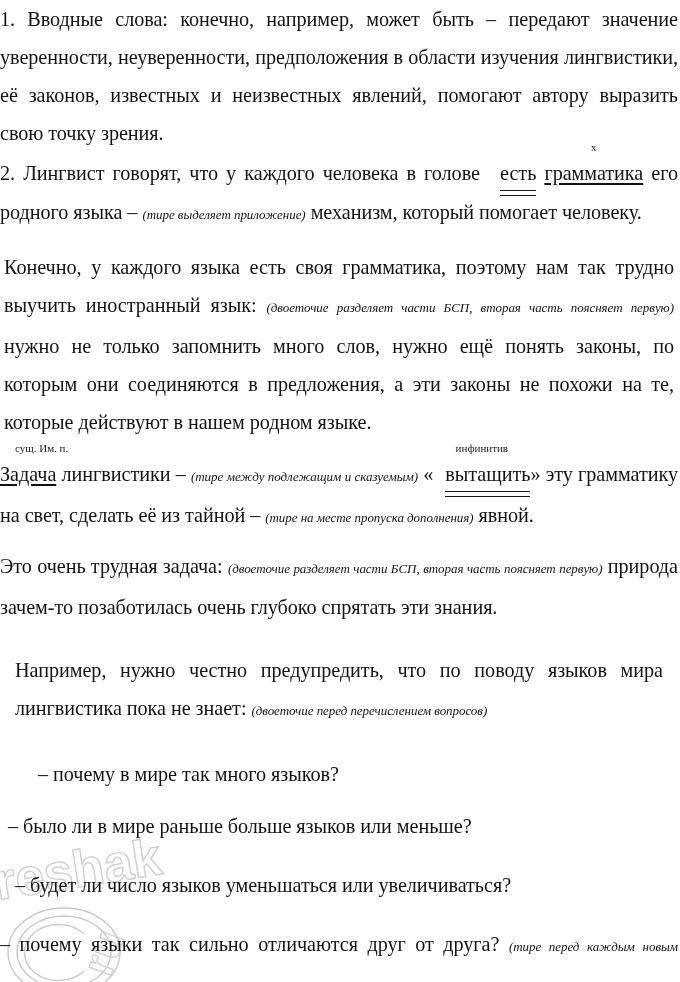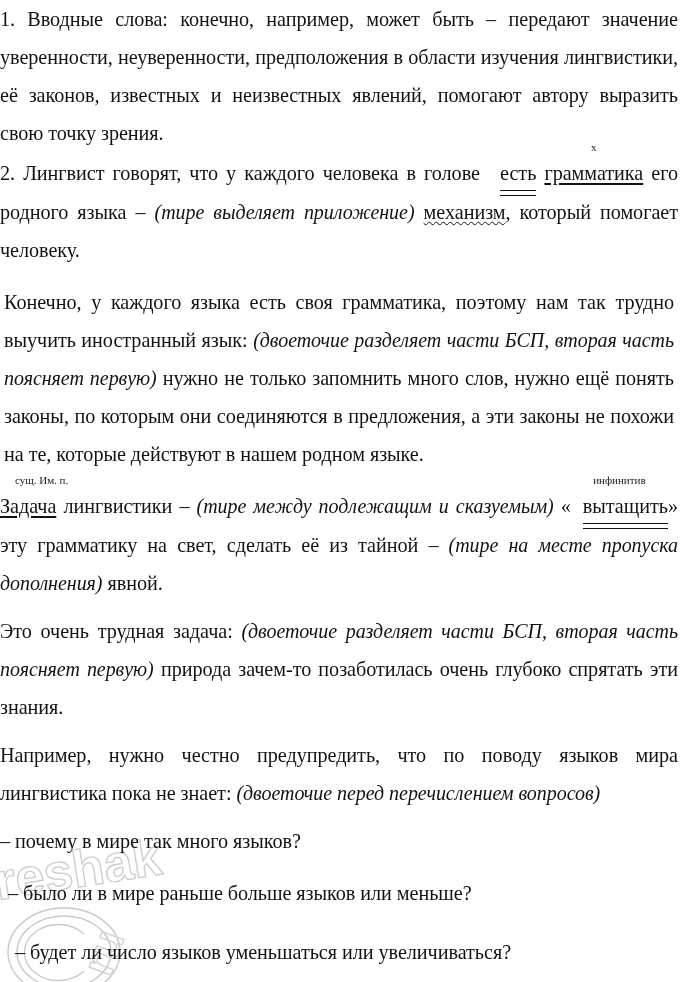--- a/index.html
+++ b/index.html
@@ -55,21 +55,21 @@
   .block::after {
     content: "";
     display: inline-block;
     width: 100%;
   }
   .block.qline::after { display: none; }
   .block.last-line-free::after { display: none; }
 
   .italic {
     font-style: italic;
-    font-size: 20px;
+    font-size: 13px;
   }
 
   
   .u-single {
     text-decoration: underline;
     text-decoration-thickness: 1.6px;
     text-underline-offset: 2.5px;
   }
   .u-double {
     border-bottom: none;
@@ -81,21 +81,20 @@
   .u-double::after {
     content: "";
     position: absolute;
     left: 0; right: 0;
     bottom: -2.5px;
     height: 4px;
     border-top: 1.5px solid #151515;
     border-bottom: 1.5px solid #151515;
   }
   .u-wavy {
-    text-decoration: underline;
     text-decoration-style: wavy;
     text-decoration-thickness: 1px;
     text-underline-offset: 2px;
   }
 
   
   .anno {
     position: relative;
     display: inline-block;
   }
@@ -150,25 +149,25 @@
 
   <p class="block last-line-free pt10" style="margin:0;">
     <span class="anno"><span class="anno-mark l">сущ. Им. п.</span><span class="u-single">Задача</span></span><span> лингвистики – </span><span class="italic">(тире между подлежащим и сказуемым)</span>
     <span>«</span><span class="anno"><span class="anno-mark c">инфинитив</span><span class="u-double">вытащить</span></span><span>»</span><span> эту грамматику на свет, сделать её из тайной – </span><span class="italic">(тире на месте пропуска дополнения)</span><span> явной.</span>
   </p>
 
   <p class="block last-line-free pt10" style="margin:0;">
     <span>Это очень трудная задача: </span><span class="italic">(двоеточие разделяет части БСП, вторая часть поясняет первую)</span><span> природа зачем-то позаботилась очень глубоко спрятать эти знания.</span>
   </p>
 
-  <p class="block last-line-free pt10" style="margin:0;">
+  <p class="block last-line-free pt10" style="margin:15px;">
     <span>Например, нужно честно предупредить, что по поводу языков мира лингвистика пока не знает: </span><span class="italic">(двоеточие перед перечислением вопросов)</span>
   </p>
 
-  <p class="block qline pt10" style="margin:0;">– почему в мире так много языков?</p>
+  <p class="block qline pt10" style="margin:0;padding-left:38px;">– почему в мире так много языков?</p>
 
   <p class="block qline pt6" style="margin:8px;">– было ли в мире раньше больше языков или меньше?</p>
 
   <p class="block qline pt6" style="margin:15px;">– будет ли число языков уменьшаться или увеличиваться?</p>
 
   <p class="block last-line-free pt6" style="margin:0;">
     <span>– почему языки так сильно отличаются друг от друга? </span><span class="italic">(тире перед каждым новым вопросом, выступающим в роли реплики диалога)</span>
   </p>
 
 </div>

